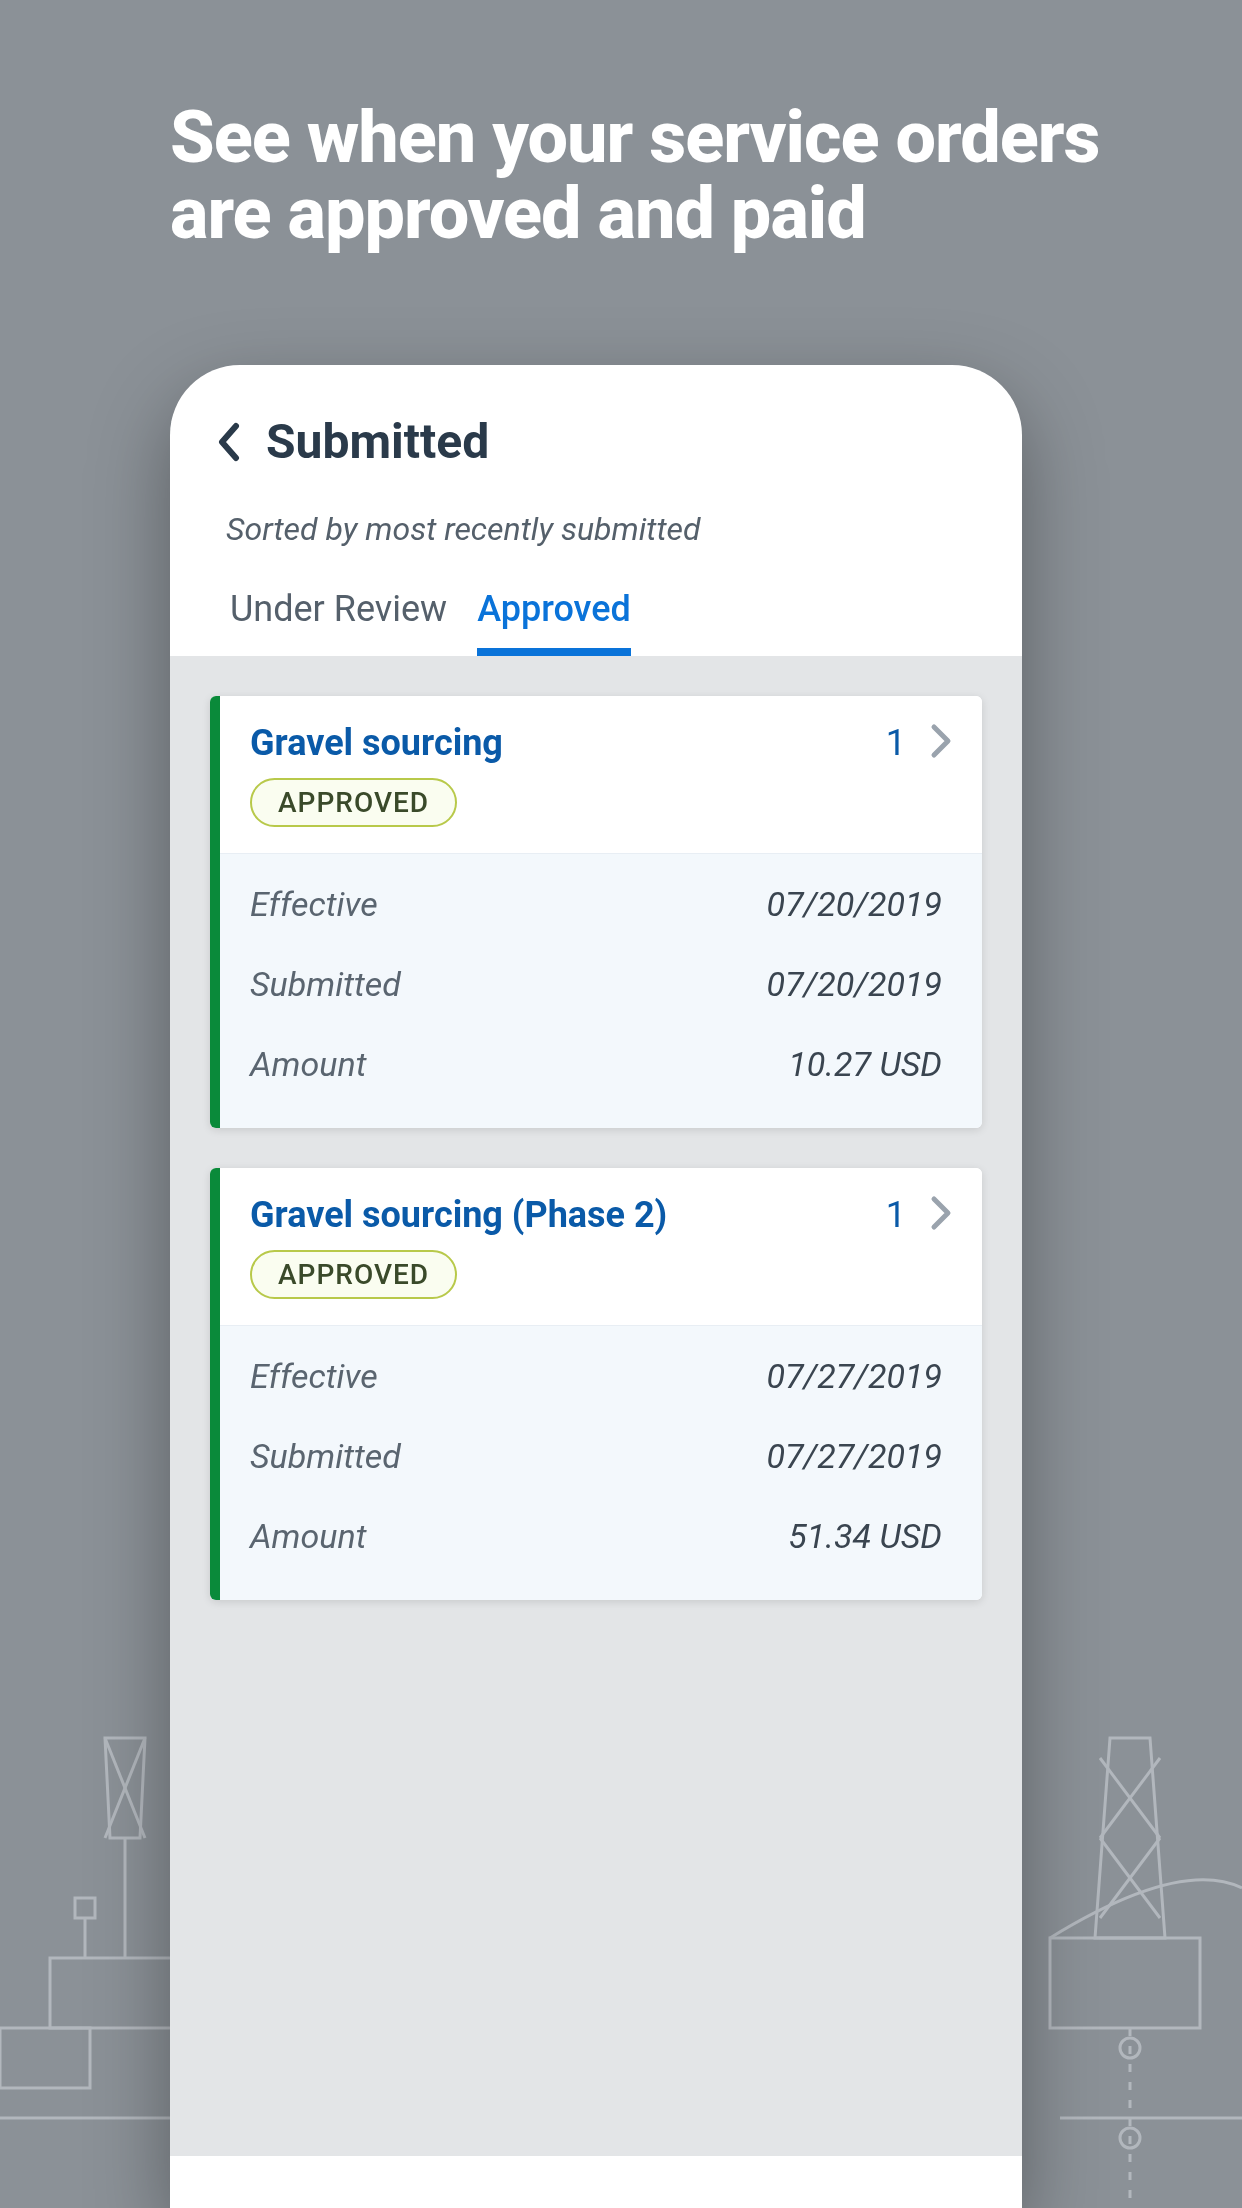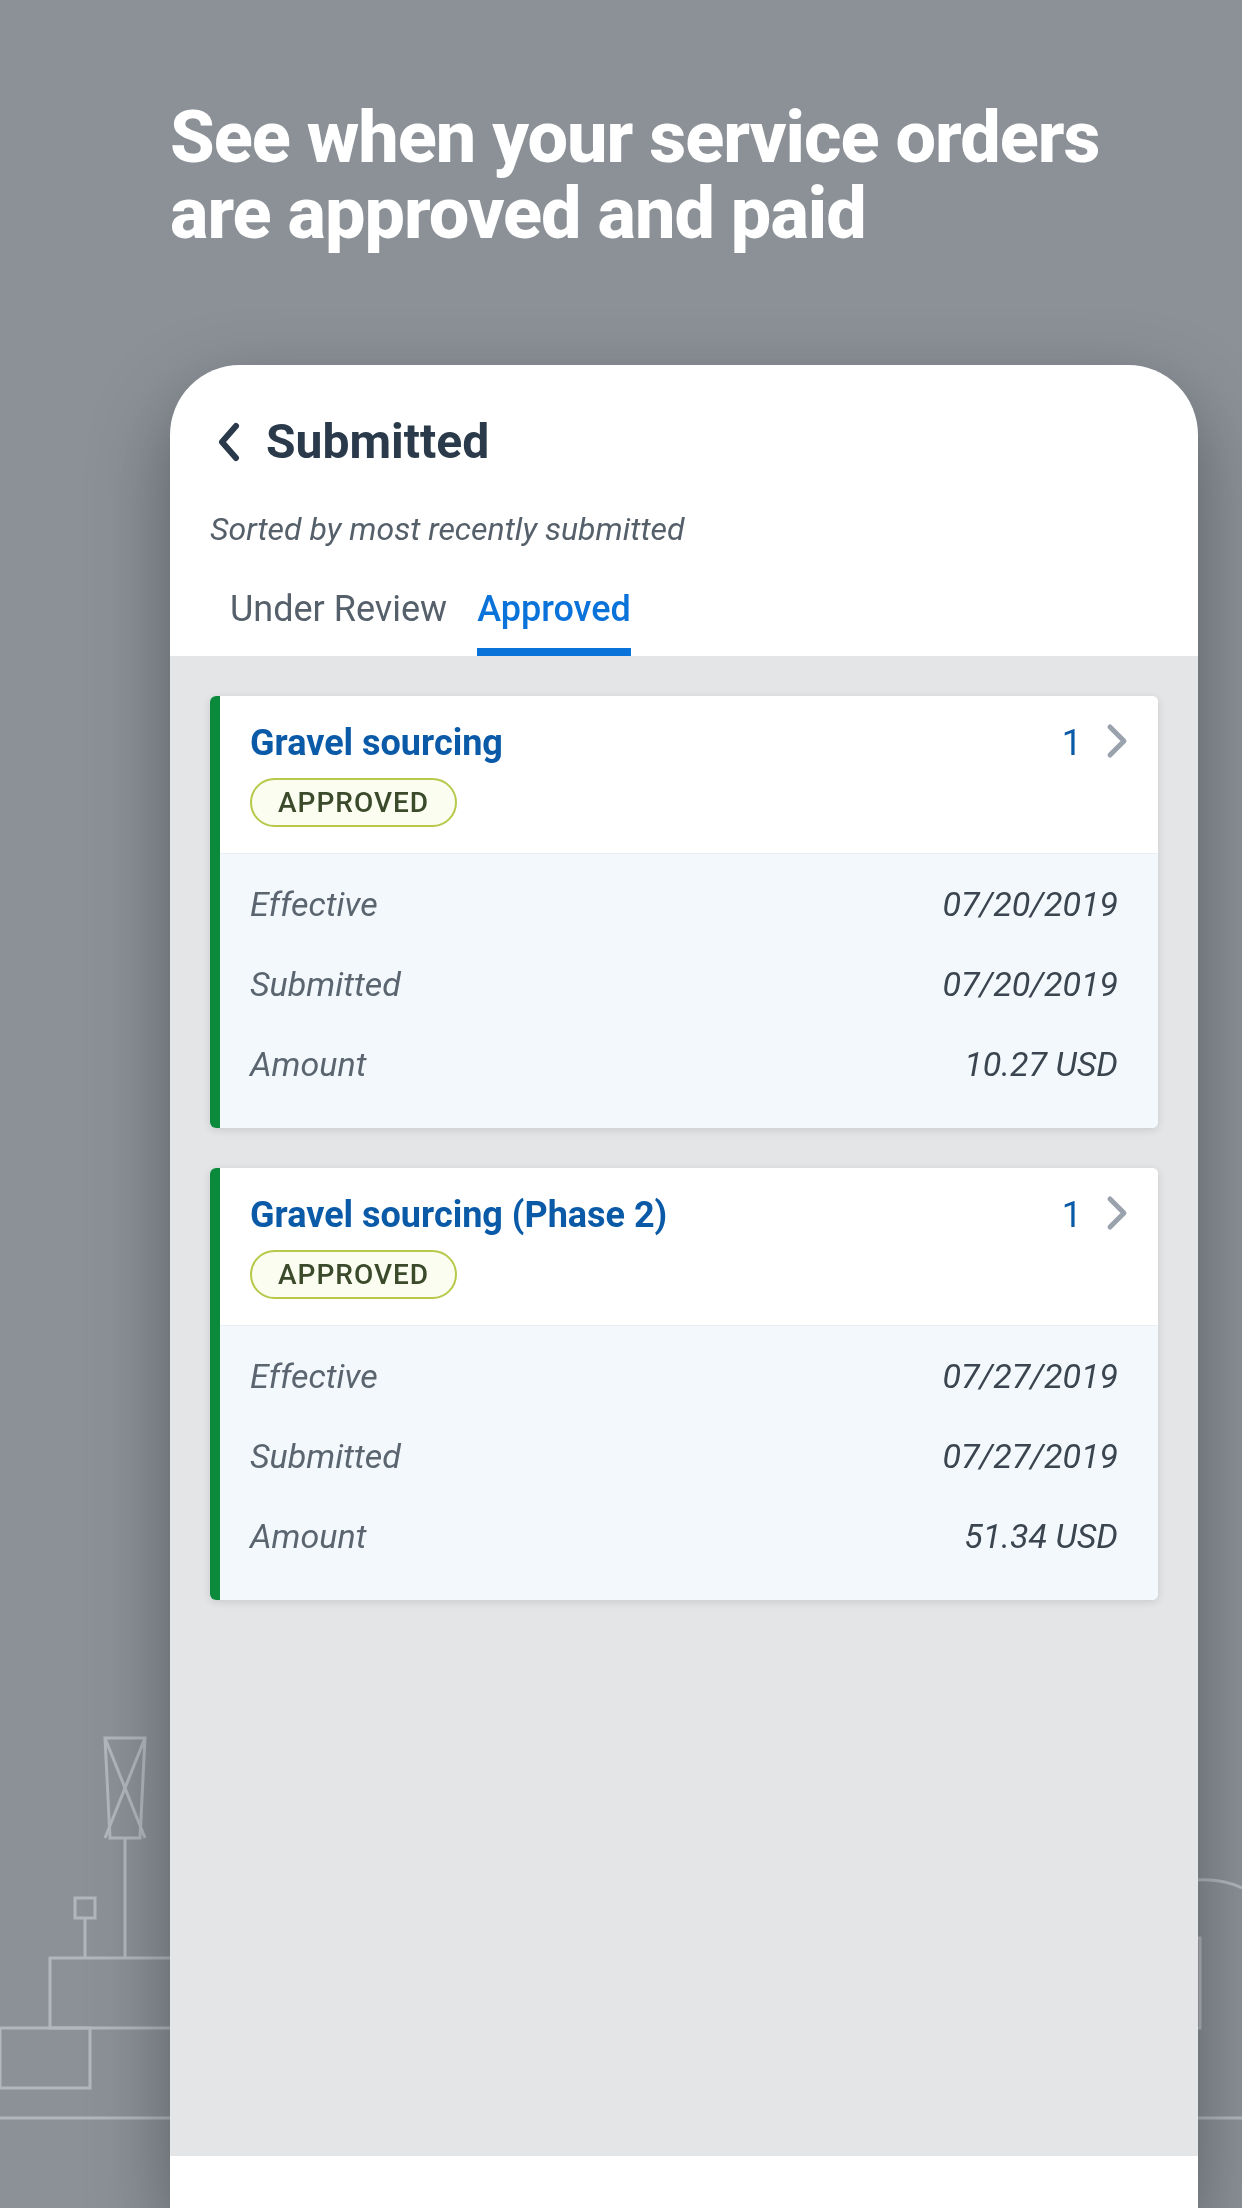--- a/index.html
+++ b/index.html
@@ -19,21 +19,21 @@
     color: #ffffff;
     font-size: 72px;
     font-weight: 800;
     line-height: 1.05;
     letter-spacing: -1px;
   }
   .phone-frame {
     position: absolute;
     top: 365px;
     left: 170px;
-    width: 1028px;
+    width: 852px;
     height: 1843px;
     background: #ffffff;
     border-radius: 70px 70px 0 0;
     box-shadow: 0 30px 80px rgba(0,0,0,0.35);
     overflow: hidden;
   }
   .header {
     padding: 48px 40px 20px 40px;
     display: flex;
     align-items: center;
@@ -50,20 +50,21 @@
   .page-title {
     font-size: 48px;
     font-weight: 700;
     color: #2a3a4a;
   }
   .sort-text {
     padding: 20px 40px 10px 40px;
     font-size: 32px;
     font-style: italic;
     color: #55606b;
+    margin-left: 16px;
   }
   .tabs {
     display: flex;
     padding: 0 60px;
   }
   .tab {
     padding: 30px 30px 20px 0;
     font-size: 36px;
     color: #55606b;
     position: relative;

